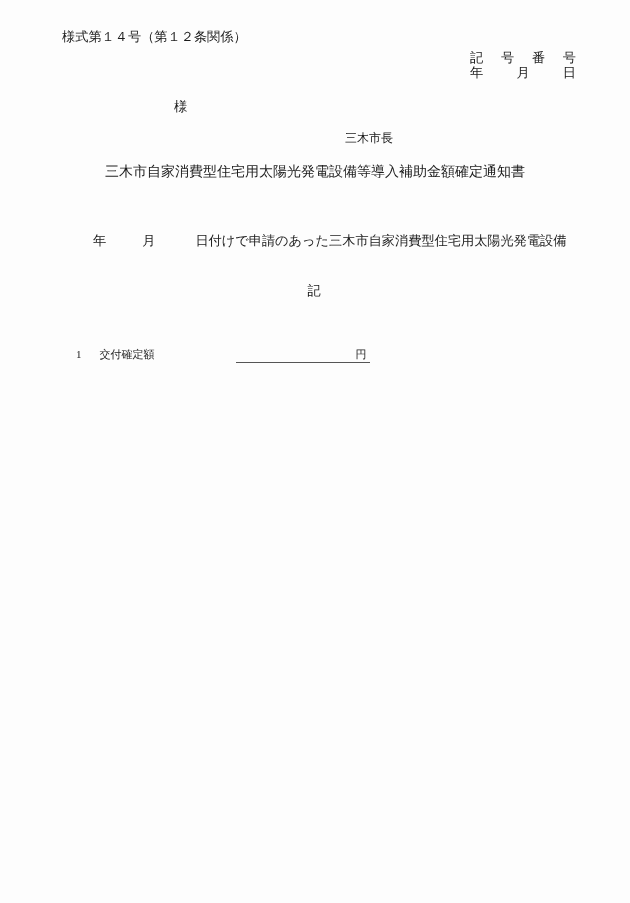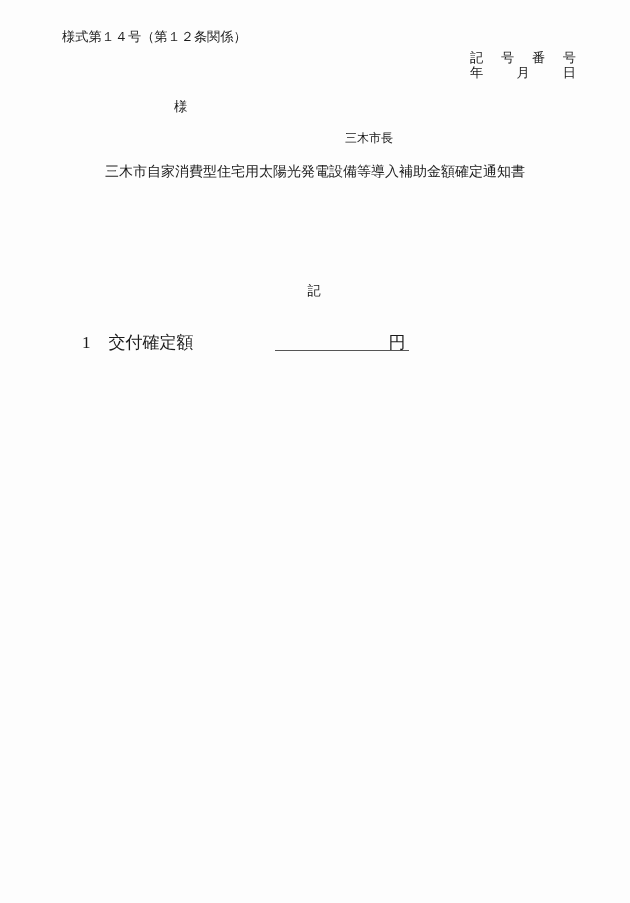--- a/index.html
+++ b/index.html
@@ -48,22 +48,22 @@
   .body-line { white-space: pre; }
   .l1-year  { margin-left: 31px; }
   .l1-month { margin-left: 36px; }
   .l1-rest  { margin-left: 40px; }
   .record-marker {
     left: 62px; top: 283px; width: 504px;
     text-align: center;
     font-size: 13.2px; line-height: 15px;
   }
   .item-row {
-    left: 65px; top: 320px;
-    font-size: 17px; line-height: 15px;
+    left: 65px; top: 332px;
+    font-size: 11px; line-height: 15px;
   }
   .item-label { margin-left: 18px; }
   .amount-field {
     display: inline-block;
     margin-left: 81px;
     width: 134px;
     box-sizing: border-box;
     border-bottom: 1px solid #555;
     text-align: right;
     padding-right: 3px;
@@ -90,20 +90,21 @@
     <span>日</span>
   </div>
 
   <div class="abs addressee">様</div>
 
   <div class="abs sender">三木市長</div>
 
   <div class="abs doc-title">三木市自家消費型住宅用太陽光発電設備等導入補助金額確定通知書</div>
 
   <div class="abs body-text">
+    <div class="body-line"><span class="l1-year">年</span><span class="l1-month">月</span><span class="l1-rest">日付けで申請のあった三木市自家消費型住宅用太陽光発電設備</span></div>
   </div>
 
   <div class="abs record-marker">記</div>
 
   <div class="abs item-row">
     <span>1</span><span class="item-label">交付確定額</span><span class="amount-field"><span></span><span>円</span></span>
   </div>
 
 </div>
 

